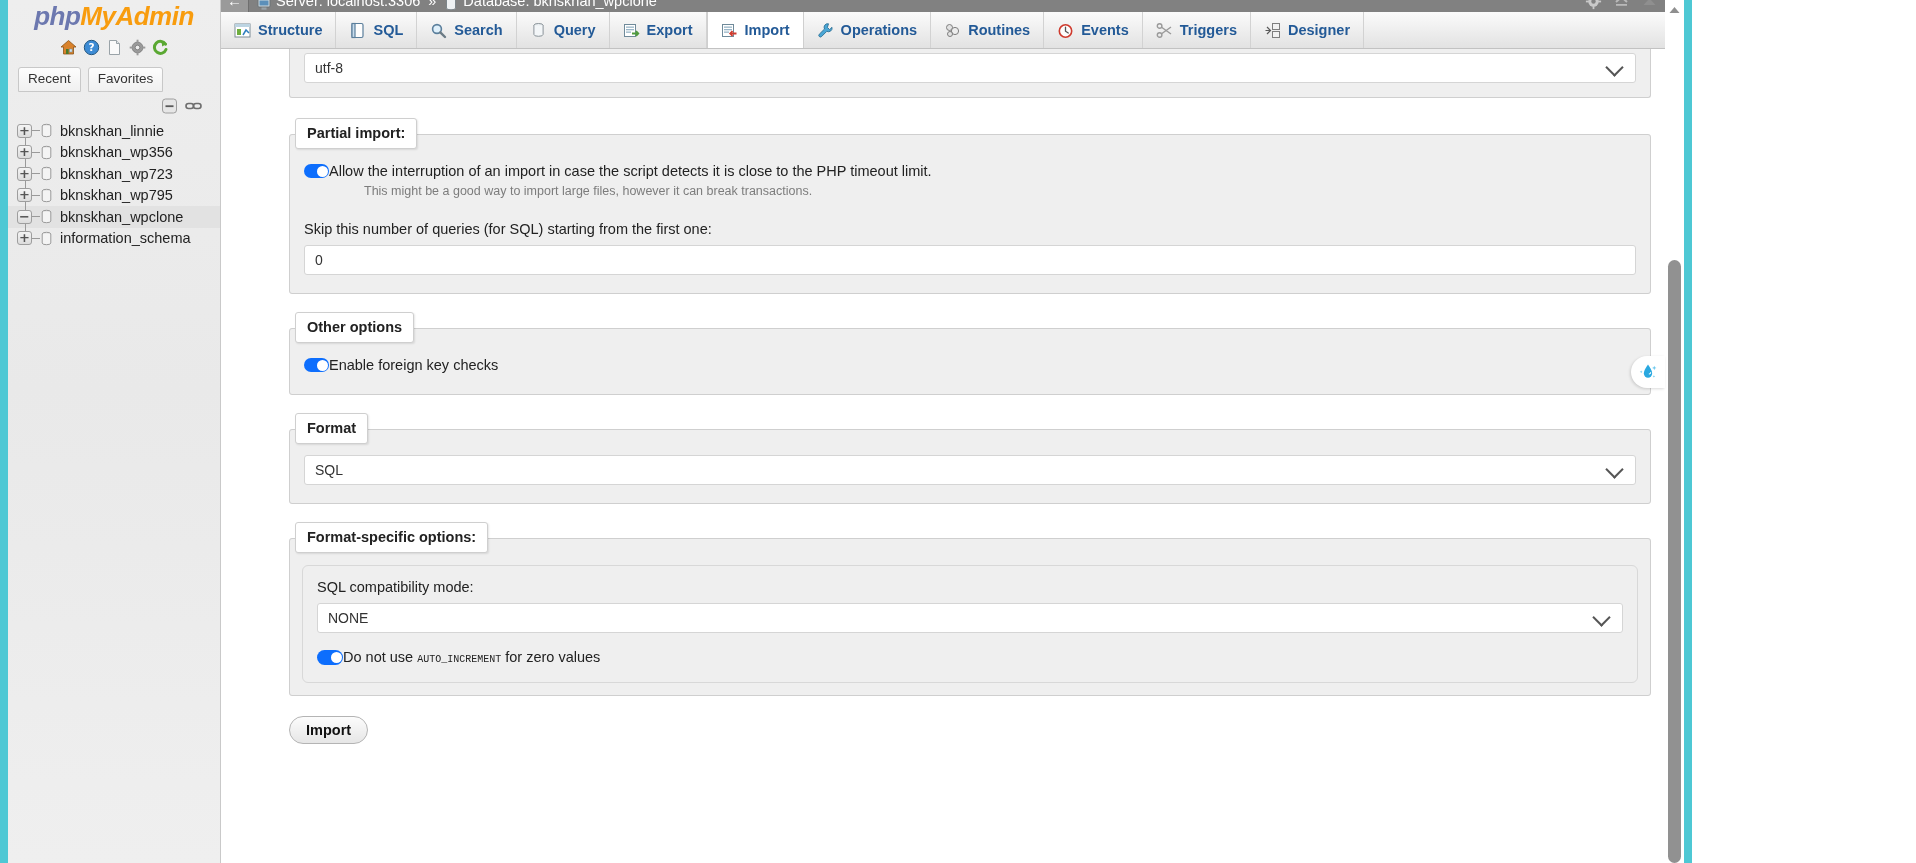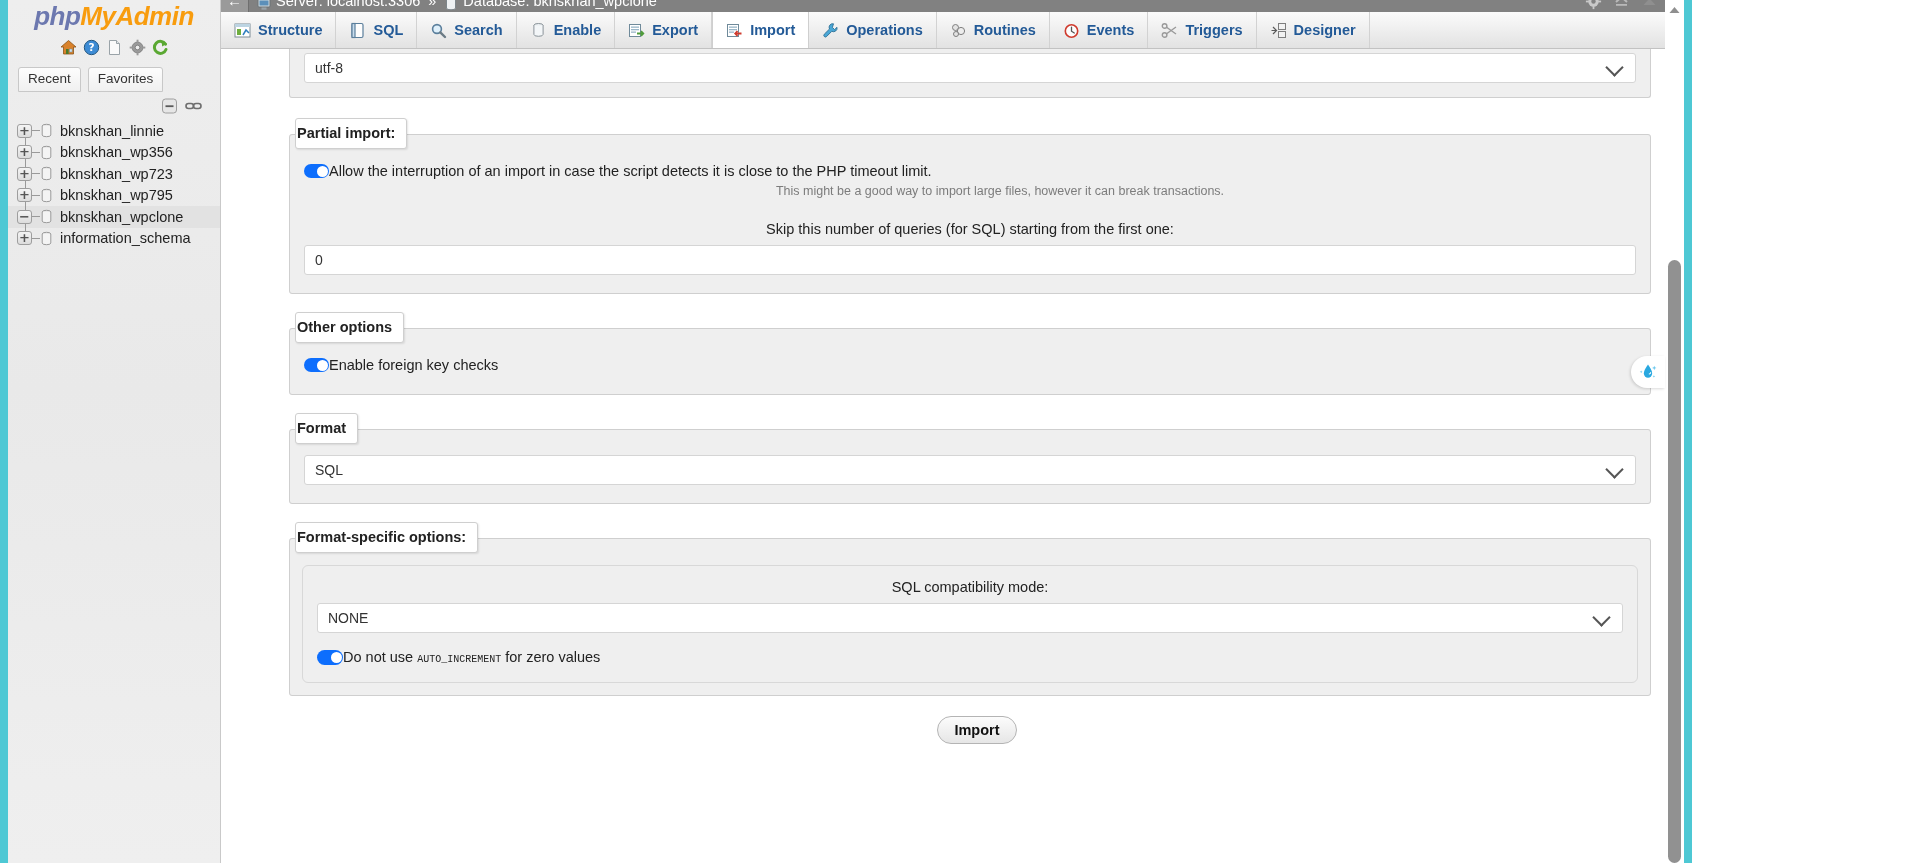--- a/index.html
+++ b/index.html
@@ -157,38 +157,37 @@
 
   
   #content {
     position: absolute; left: 221px; top: 49px; right: 27px; bottom: 0;
     background: #ffffff;
     overflow: hidden;
   }
   .inner {
     position: relative;
     padding: 0 0 0 0;
-    text-align: center;
   }
 
   fieldset.pma {
     position: relative;
     margin: 20px 14px 0 68px;
     border: 1px solid #cfcfcf;
     border-radius: 3px;
     background: #efefef;
     padding: 22px 14px 18px 14px;
   }
   fieldset.pma > legend {
     position: absolute;
     top: -17px; left: 5px;
     background: #ffffff;
     border: 1px solid #cfcfcf;
     border-radius: 3px;
-    padding: 6px 11px 7px 1px;
+    padding: 6px 11px 7px 11px;
     font-size: 14.5px; font-weight: bold; color: #222;
     box-shadow: 1px 1px 2px rgba(0,0,0,0.10);
     line-height: 16px;
   }
 
   .fld {
     width: 100%;
     background: #ffffff;
     border: 1px solid #d5d5d5;
     border-radius: 3px;
@@ -485,21 +484,21 @@
             <circle cx="7" cy="7" r="4.4" fill="#dff0fb" stroke="#5b7f9c" stroke-width="1.6"></circle>
             <path d="M10.3 10.3 L15 15" stroke="#6b7b85" stroke-width="2.4" stroke-linecap="round"></path>
           </svg></span>
         <span>Search</span>
       </div>
       <div class="nav-tab">
         <span class="nav-ico"><svg viewBox="0 0 17 17" width="17" height="17">
             <ellipse cx="8.5" cy="3.4" rx="4.6" ry="1.9" fill="#e9eef1" stroke="#8a9399" stroke-width="1"></ellipse>
             <path d="M3.9 3.4 v9 a4.6 1.9 0 0 0 9.2 0 v-9" fill="#f3f6f8" stroke="#8a9399" stroke-width="1"></path>
           </svg></span>
-        <span>Enable</span>
+        <span>Query</span>
       </div>
       <div class="nav-tab">
         <span class="nav-ico"><svg viewBox="0 0 17 17" width="17" height="17">
             <rect x="1.5" y="2.5" width="11" height="12" fill="#fff" stroke="#6f8a9a" stroke-width="1"></rect>
             <rect x="3" y="4.5" width="8" height="1.3" fill="#9ab6c8"></rect>
             <rect x="3" y="7" width="8" height="1.3" fill="#9ab6c8"></rect>
             <rect x="3" y="9.5" width="5" height="1.3" fill="#9ab6c8"></rect>
             <path d="M9 11.5 h6 M13 9 l2.3 2.5 -2.3 2.5" fill="none" stroke="#4f9b3b" stroke-width="1.8"></path>
           </svg></span>
         <span>Export</span>

